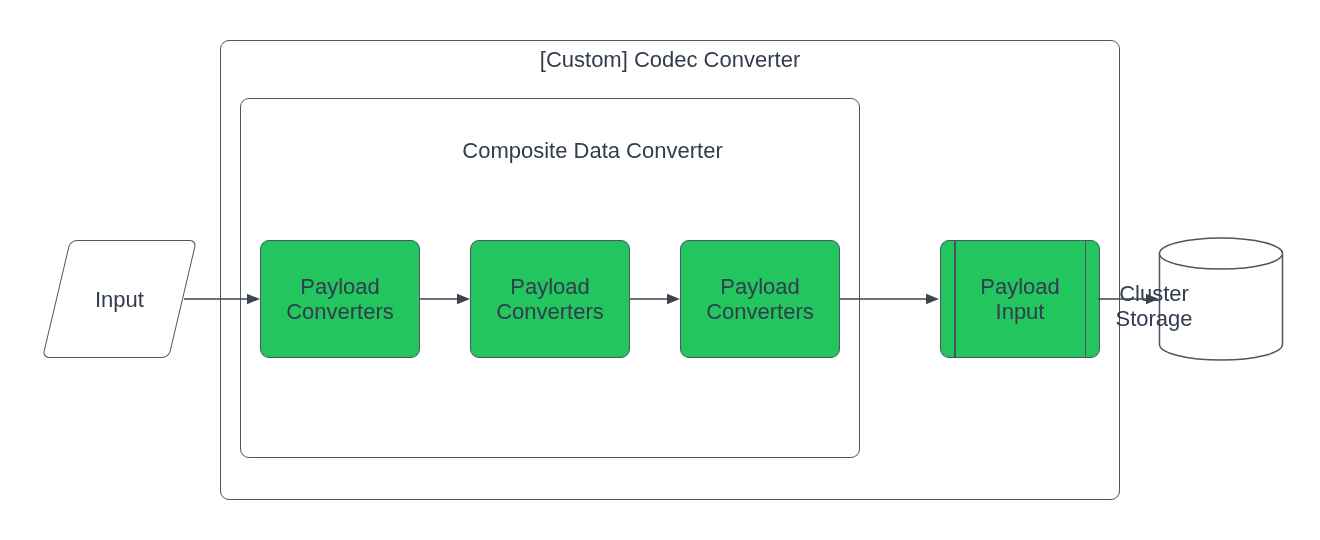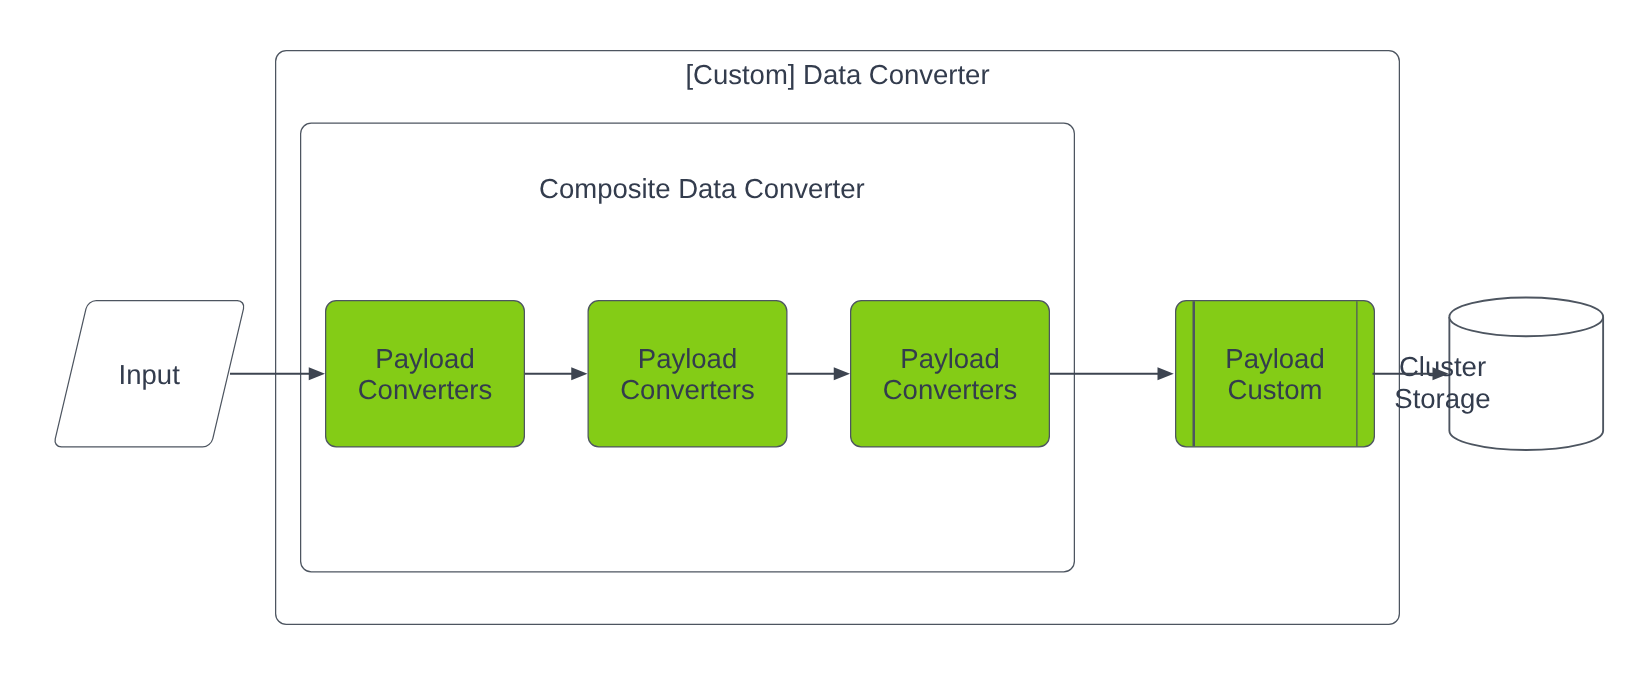--- a/index.html
+++ b/index.html
@@ -30,31 +30,31 @@
   }
   #outer-box { left: 220px; top: 40px; width: 900px; height: 460px; }
   #inner-box { left: 240px; top: 98px; width: 620px; height: 360px; }
 
   .container-title {
     position: absolute;
     text-align: center;
     z-index: 2;
   }
   #outer-title { left: 220px; top: 47px; width: 900px; }
-  #inner-title { left: 240px; top: 138px; width: 643px; }
+  #inner-title { left: 240px; top: 138px; width: 643px; padding-left: 31px; }
 
   
   .node {
     position: absolute;
     top: 240px;
     width: 160px;
     height: 118px;
     border: 1.5px solid var(--stroke, #4d5560);
     border-radius: 9px;
-    background: #84cc16;
+    background: #22c55e;
     box-sizing: border-box;
     display: flex;
     align-items: center;
     justify-content: center;
     text-align: center;
     z-index: 3;
   }
   #converter-1 { left: 260px; }
   #converter-2 { left: 470px; }
   #converter-3 { left: 680px; }
@@ -124,42 +124,42 @@
   }
   #edges-layer line    { stroke: var(--arrow, #3d4450); stroke-width: 1.5px; }
   #edges-layer polygon { fill: var(--arrow, #3d4450); }
 </style>
 </head>
 <body>
 
 <div id="canvas">
 
   <div id="outer-box" class="container-box"></div>
-  <div id="outer-title" class="container-title">[Custom] Data Converter</div>
+  <div id="outer-title" class="container-title">[Custom] Codec Converter</div>
 
   <div id="inner-box" class="container-box"></div>
   <div id="inner-title" class="container-title">Composite Data Converter</div>
 
   <div id="input-node">
     <div class="label">Input</div>
   </div>
 
   <div id="converter-1" class="node">
     <div class="label">Payload Converters</div>
   </div>
   <div id="converter-2" class="node">
     <div class="label">Payload Converters</div>
   </div>
   <div id="converter-3" class="node">
     <div class="label">Payload Converters</div>
   </div>
 
   <div id="codec" class="node">
     <span class="codec-bar left"></span>
-    <div class="label">Payload Custom</div>
+    <div class="label">Payload Input</div>
     <span class="codec-bar right"></span>
   </div>
 
   <svg id="storage-shape" width="128" height="130" viewBox="0 0 128 130">
     <path d="M 2.5 17.5 L 2.5 108.5 A 61.5 15.5 0 0 0 125.5 108.5 L 125.5 17.5" style="fill:#ffffff; stroke:var(--stroke,#4d5560); stroke-width:1.5"></path>
     <ellipse cx="64" cy="17.5" rx="61.5" ry="15.5" style="fill:#ffffff; stroke:var(--stroke,#4d5560); stroke-width:1.5"></ellipse>
   </svg>
   <div id="storage-label">
     <div class="label">Cluster Storage</div>
   </div>

